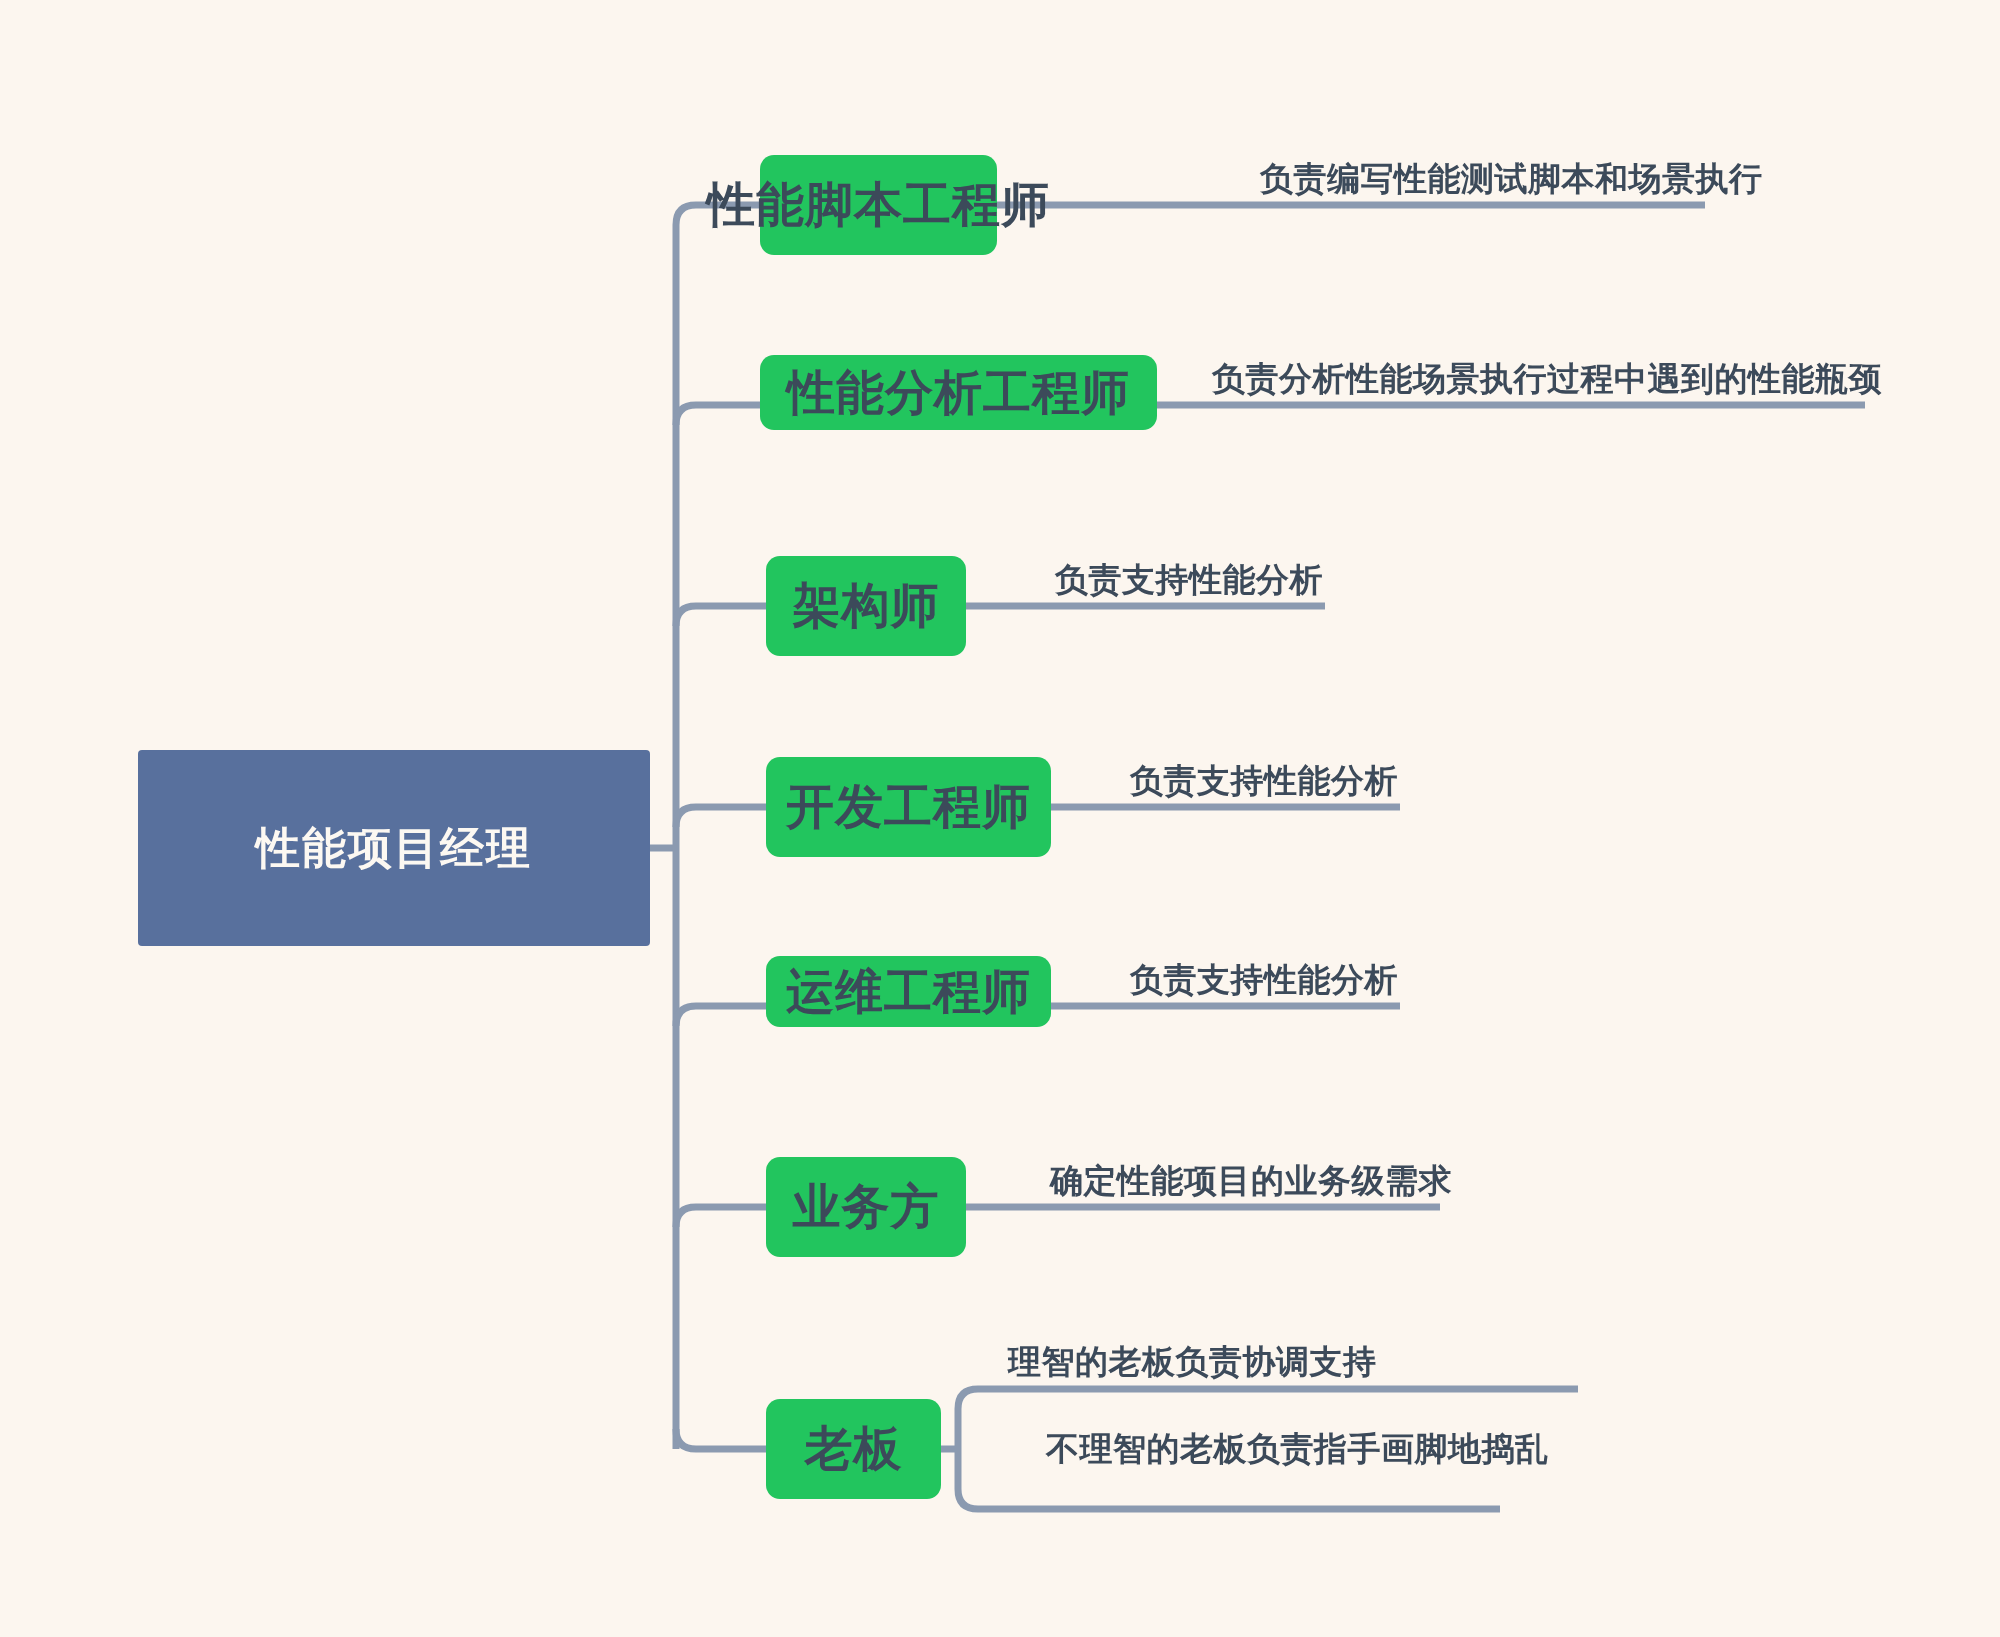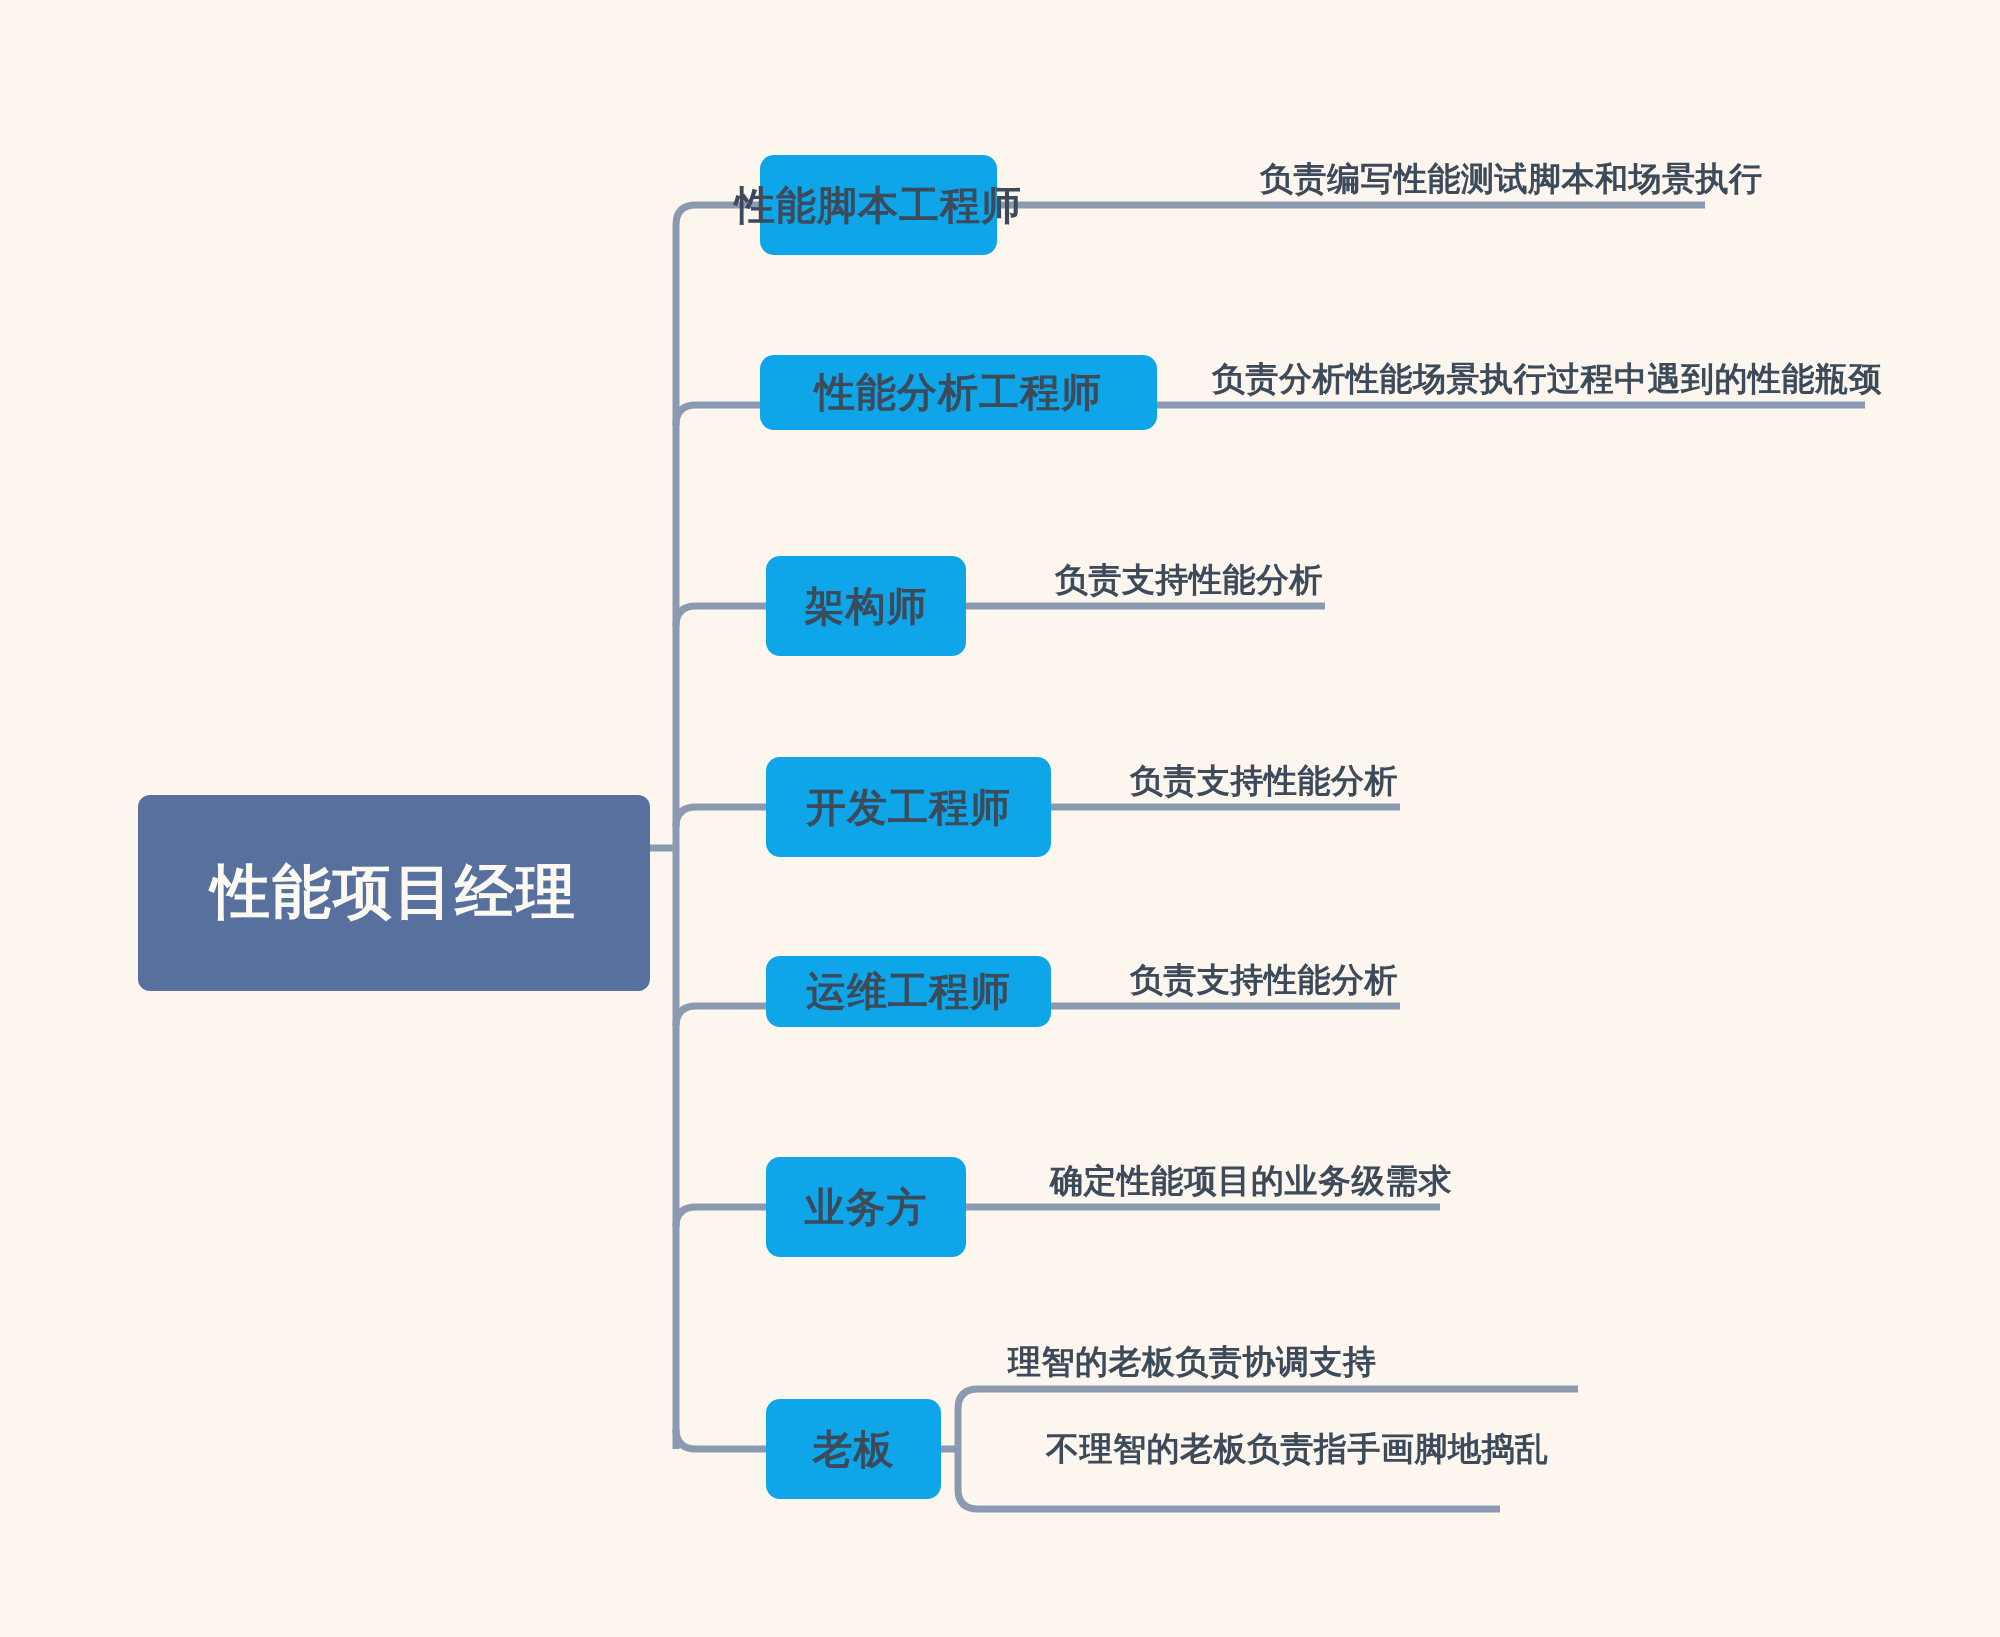--- a/index.html
+++ b/index.html
@@ -31,30 +31,29 @@
     box-sizing: border-box;
     display: flex;
     align-items: center;
     justify-content: center;
     border-radius: 14px;
     white-space: nowrap;
   }
   .node-root {
     background: #58709d;
     color: #fcf8f2;
-    font-size: 59px;
+    font-size: 44px;
     font-weight: bold;
     letter-spacing: 2px;
-    border-radius: 12px;
-    margin-top: 45px;
+    border-radius: 4px;
   }
   .node-branch {
-    background: #0ea5e9;
+    background: #22c55e;
     color: #3c4a5a;
-    font-size: 40px;
+    font-size: 48px;
     font-weight: bold;
     letter-spacing: 1px;
   }
   .leaf {
     position: absolute;
     color: #3c4a5a;
     font-size: 33px;
     font-weight: bold;
     letter-spacing: 0.5px;
     white-space: nowrap;

